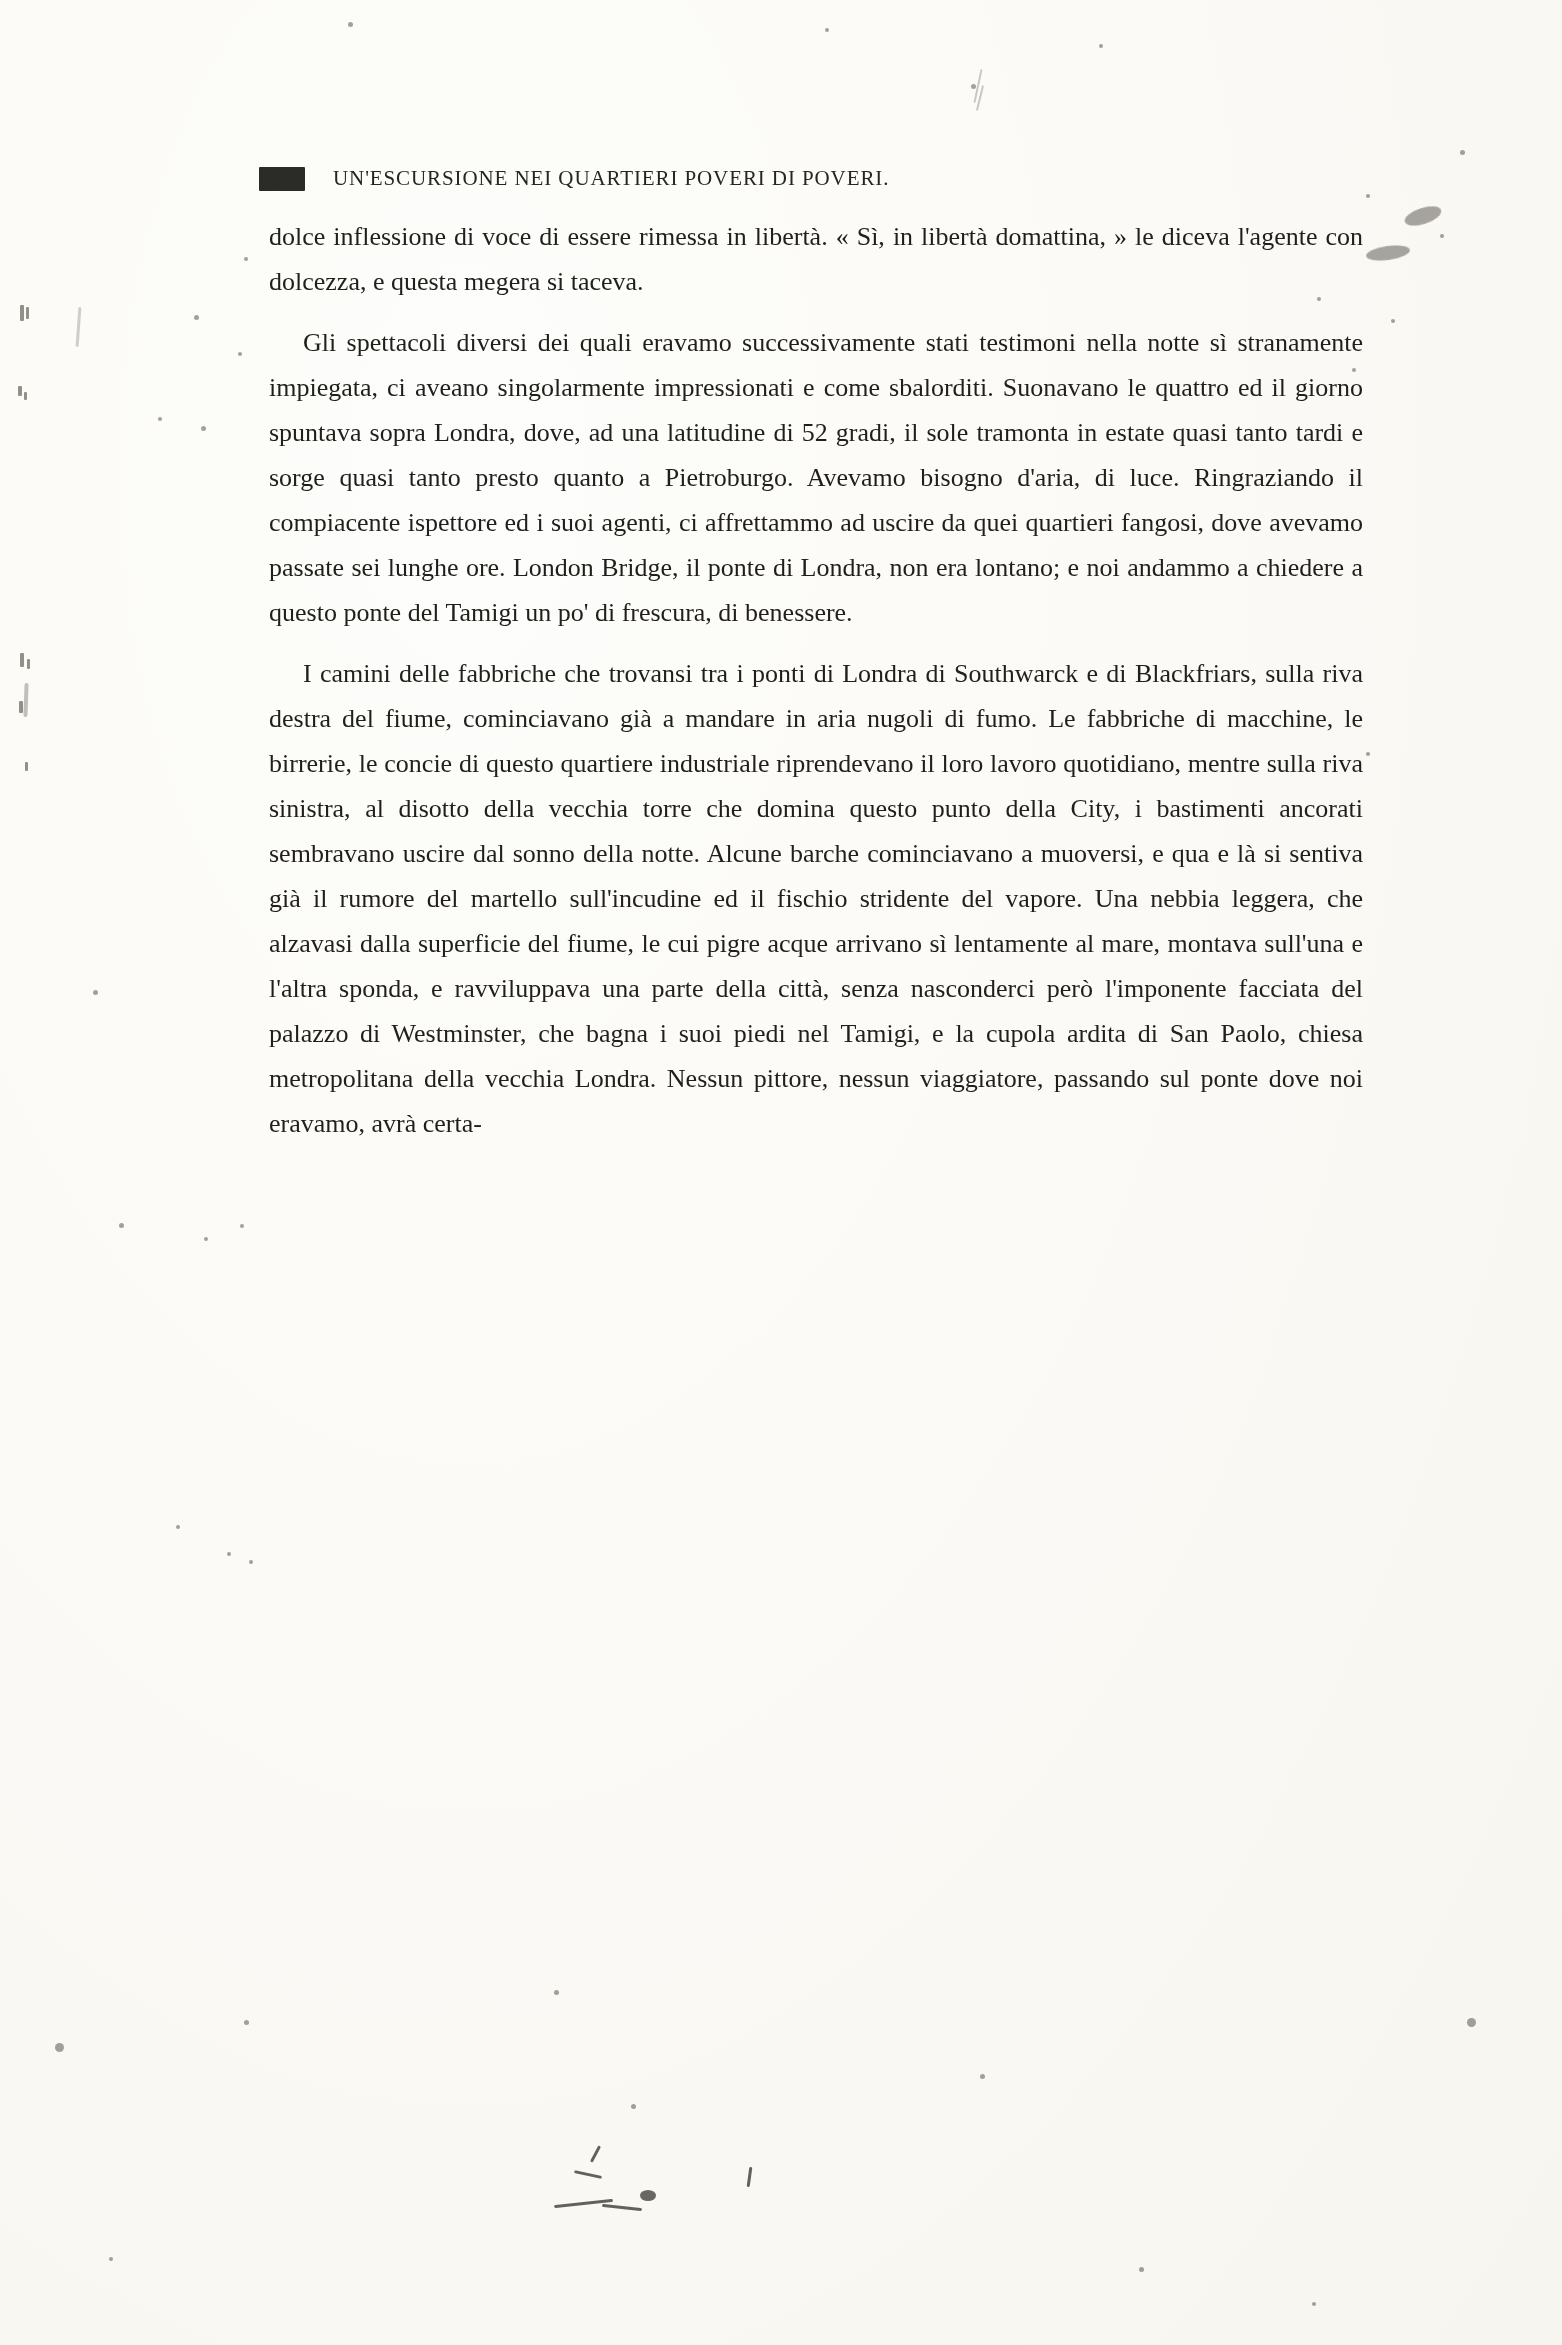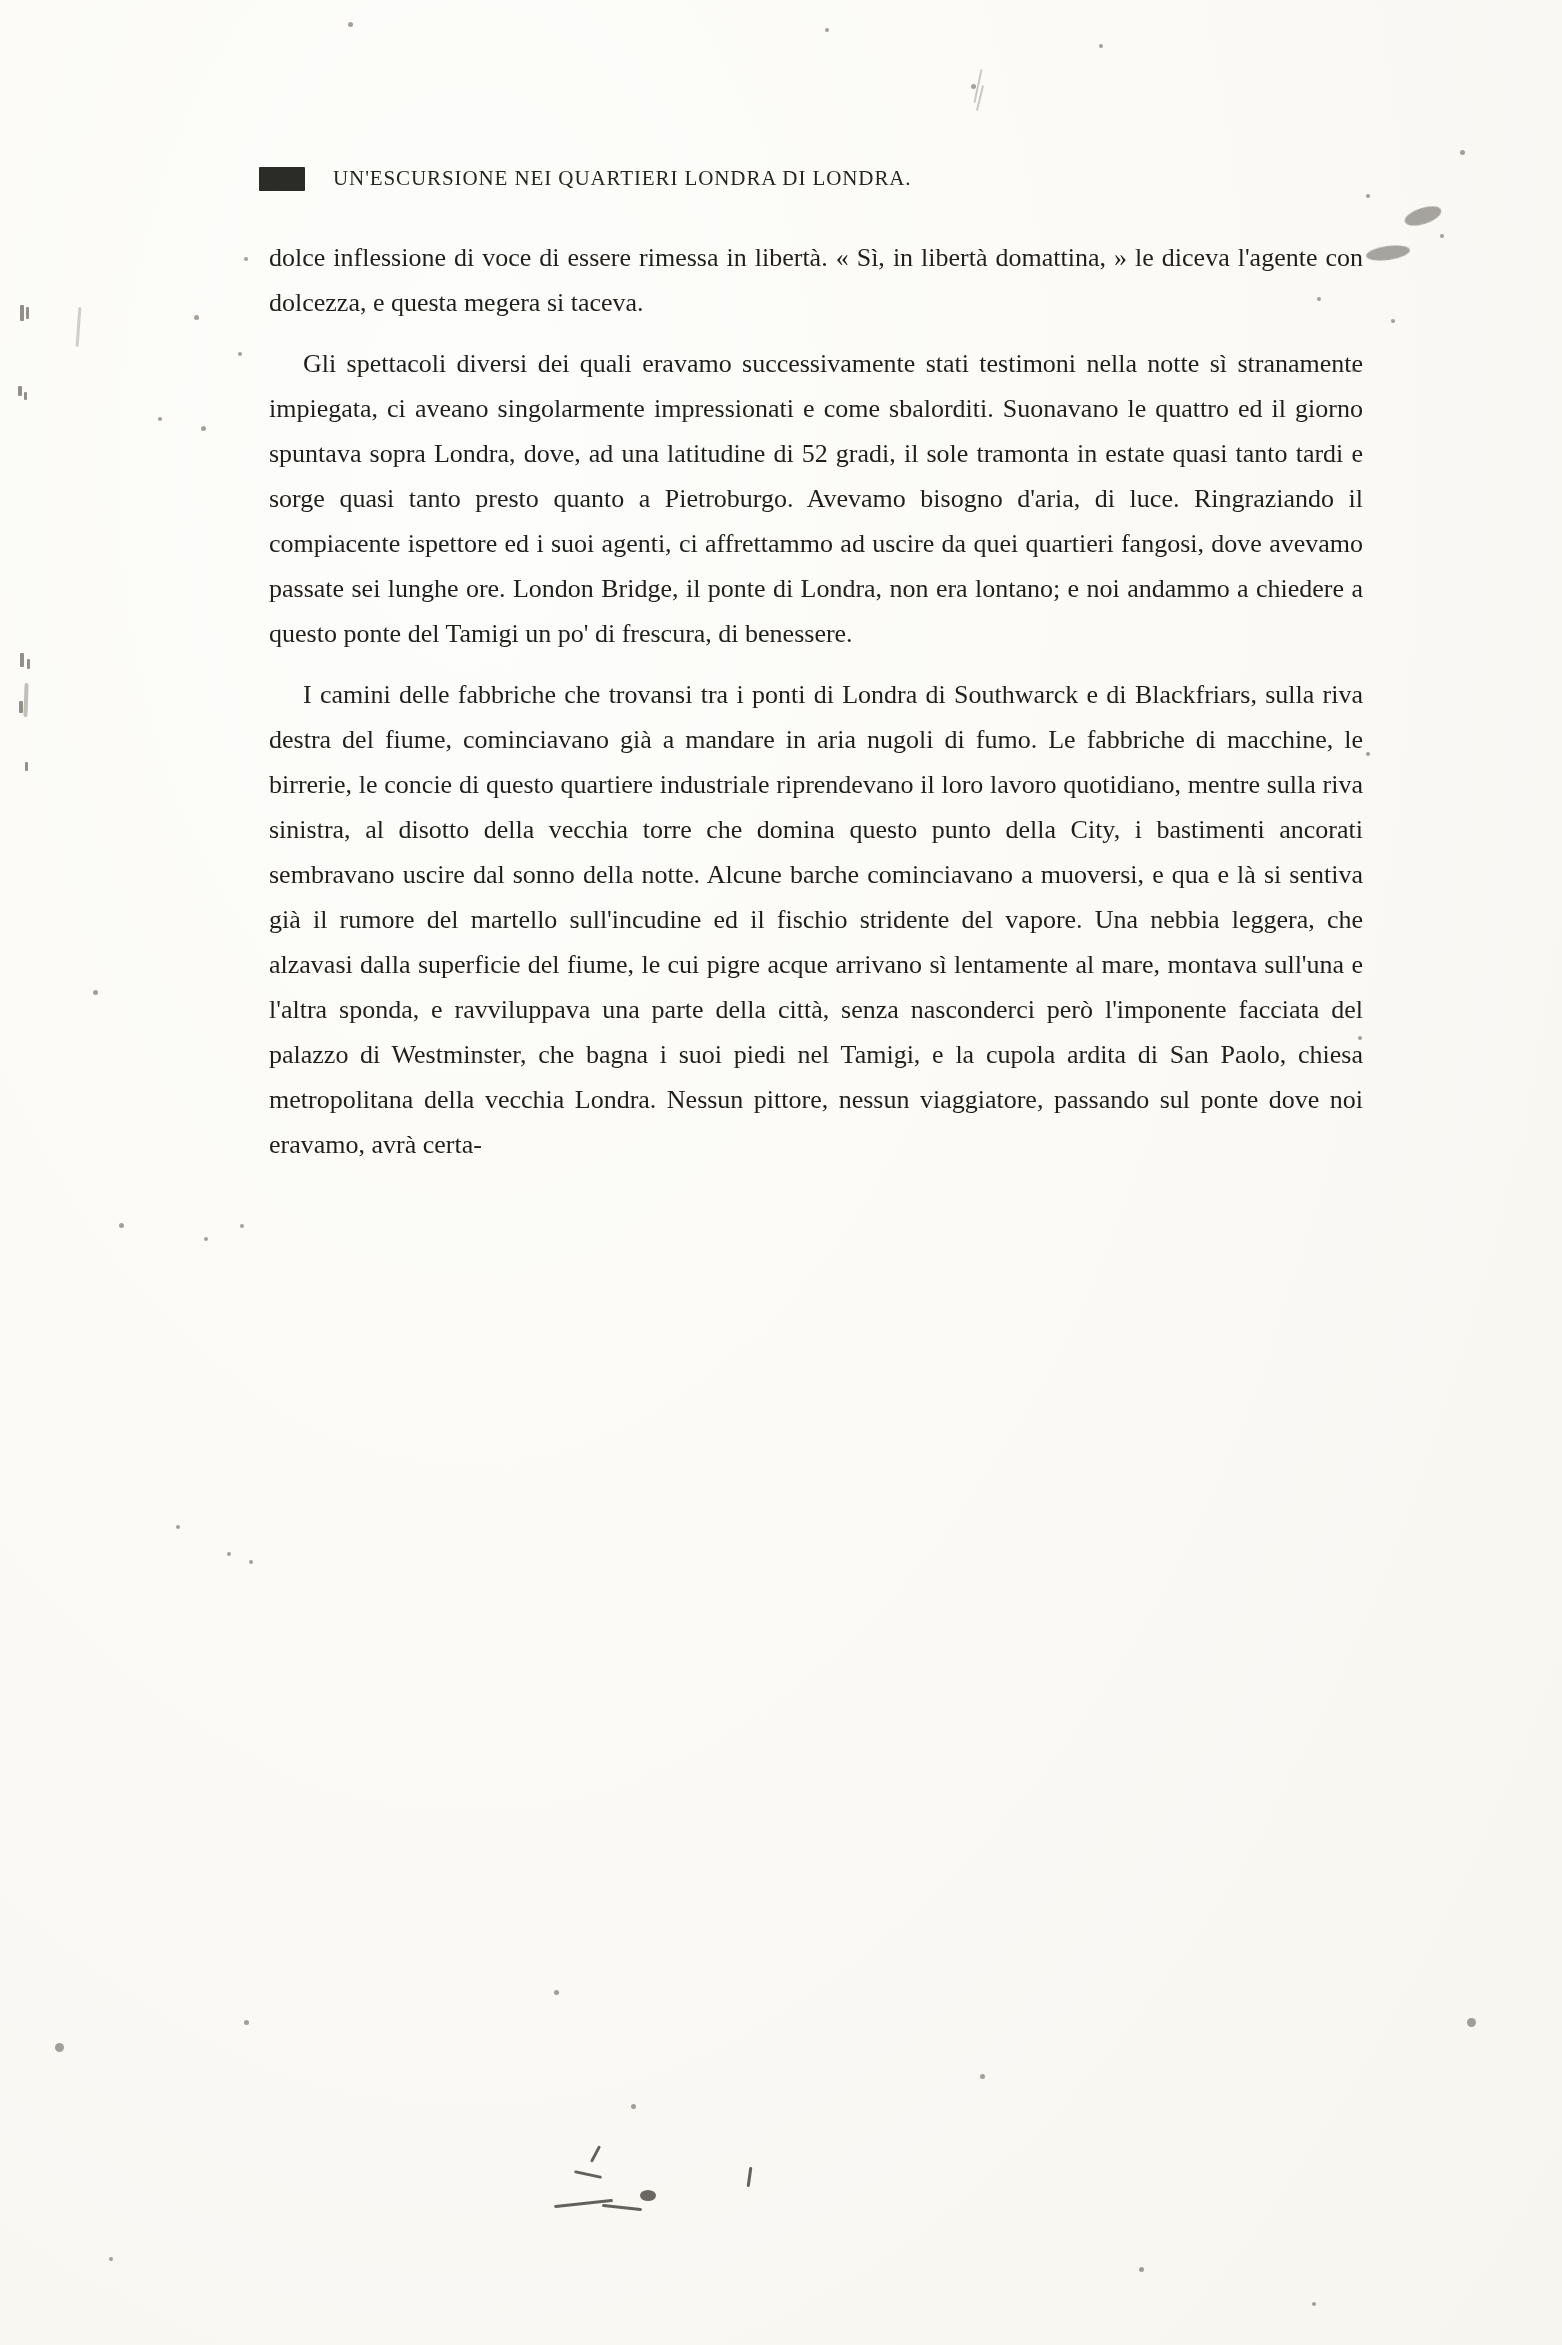--- a/index.html
+++ b/index.html
@@ -59,21 +59,21 @@
     font-size: 21px;
     letter-spacing: 0.9px;
     color: #26261f;
     white-space: nowrap;
   }
 
   
   .body-col {
     position: absolute;
     left: 269px;
-    top: 235px;
+    top: 214px;
     width: 1094px;
   }
   p.para {
     margin: 0;
     font-size: 26px;
     line-height: 45px;
     text-align: justify;
     text-justify: inter-word;
     color: #201f1b;
     hyphens: manual;
@@ -145,21 +145,21 @@
 </style>
 </head>
 <body>
 
 <div class="page-surface"></div>
 
 <div class="page-inner">
 
   <div class="running-head">
     <span class="folio">38</span>
-    <span class="head-title">UN'ESCURSIONE NEI QUARTIERI LONDRA DI LONDRA.</span>
+    <span class="head-title">UN'ESCURSIONE NEI QUARTIERI POVERI DI POVERI.</span>
   </div>
 
   <div class="body-col">
     <p class="para ink-a">dolce inflessione di voce di essere rimessa in libertà. « Sì, in libertà domattina, » le diceva l'agente con dolcezza, e questa megera si taceva.</p>
     <p class="para indent ink-b">Gli spettacoli diversi dei quali eravamo successivamente stati testimoni nella notte sì stranamente impiegata, ci aveano singolarmente impressionati e come sbalorditi. Suonavano le quattro ed il giorno spuntava sopra Londra, dove, ad una latitudine di 52 gradi, il sole tramonta in estate quasi tanto tardi e sorge quasi tanto presto quanto a Pietroburgo. Avevamo bisogno d'aria, di luce. Ringraziando il compiacente ispettore ed i suoi agenti, ci affrettammo ad uscire da quei quartieri fangosi, dove avevamo passate sei lunghe ore. London Bridge, il ponte di Londra, non era lontano; e noi andammo a chiedere a questo ponte del Tamigi un po' di frescura, di benessere.</p>
     <p class="para indent ink-a">I camini delle fabbriche che trovansi tra i ponti di Londra di Southwarck e di Blackfriars, sulla riva destra del fiume, cominciavano già a mandare in aria nugoli di fumo. Le fabbriche di macchine, le birrerie, le concie di questo quartiere industriale riprendevano il loro lavoro quotidiano, mentre sulla riva sinistra, al disotto della vecchia torre che domina questo punto della City, i bastimenti ancorati sembravano uscire dal sonno della notte. Alcune barche cominciavano a muoversi, e qua e là si sentiva già il rumore del martello sull'incudine ed il fischio stridente del vapore. Una nebbia leggera, che alzavasi dalla superficie del fiume, le cui pigre acque arrivano sì lentamente al mare, montava sull'una e l'altra sponda, e ravviluppava una parte della città, senza nasconderci però l'imponente facciata del palazzo di Westminster, che bagna i suoi piedi nel Tamigi, e la cupola ardita di San Paolo, chiesa metropolitana della vecchia Londra. Nessun pittore, nessun viaggiatore, passando sul ponte dove noi eravamo, avrà certa-</p>
   </div>
 
   <div>
     <span class="speck" style="left:348px; top:22px; width:5px; height:5px;"></span>

